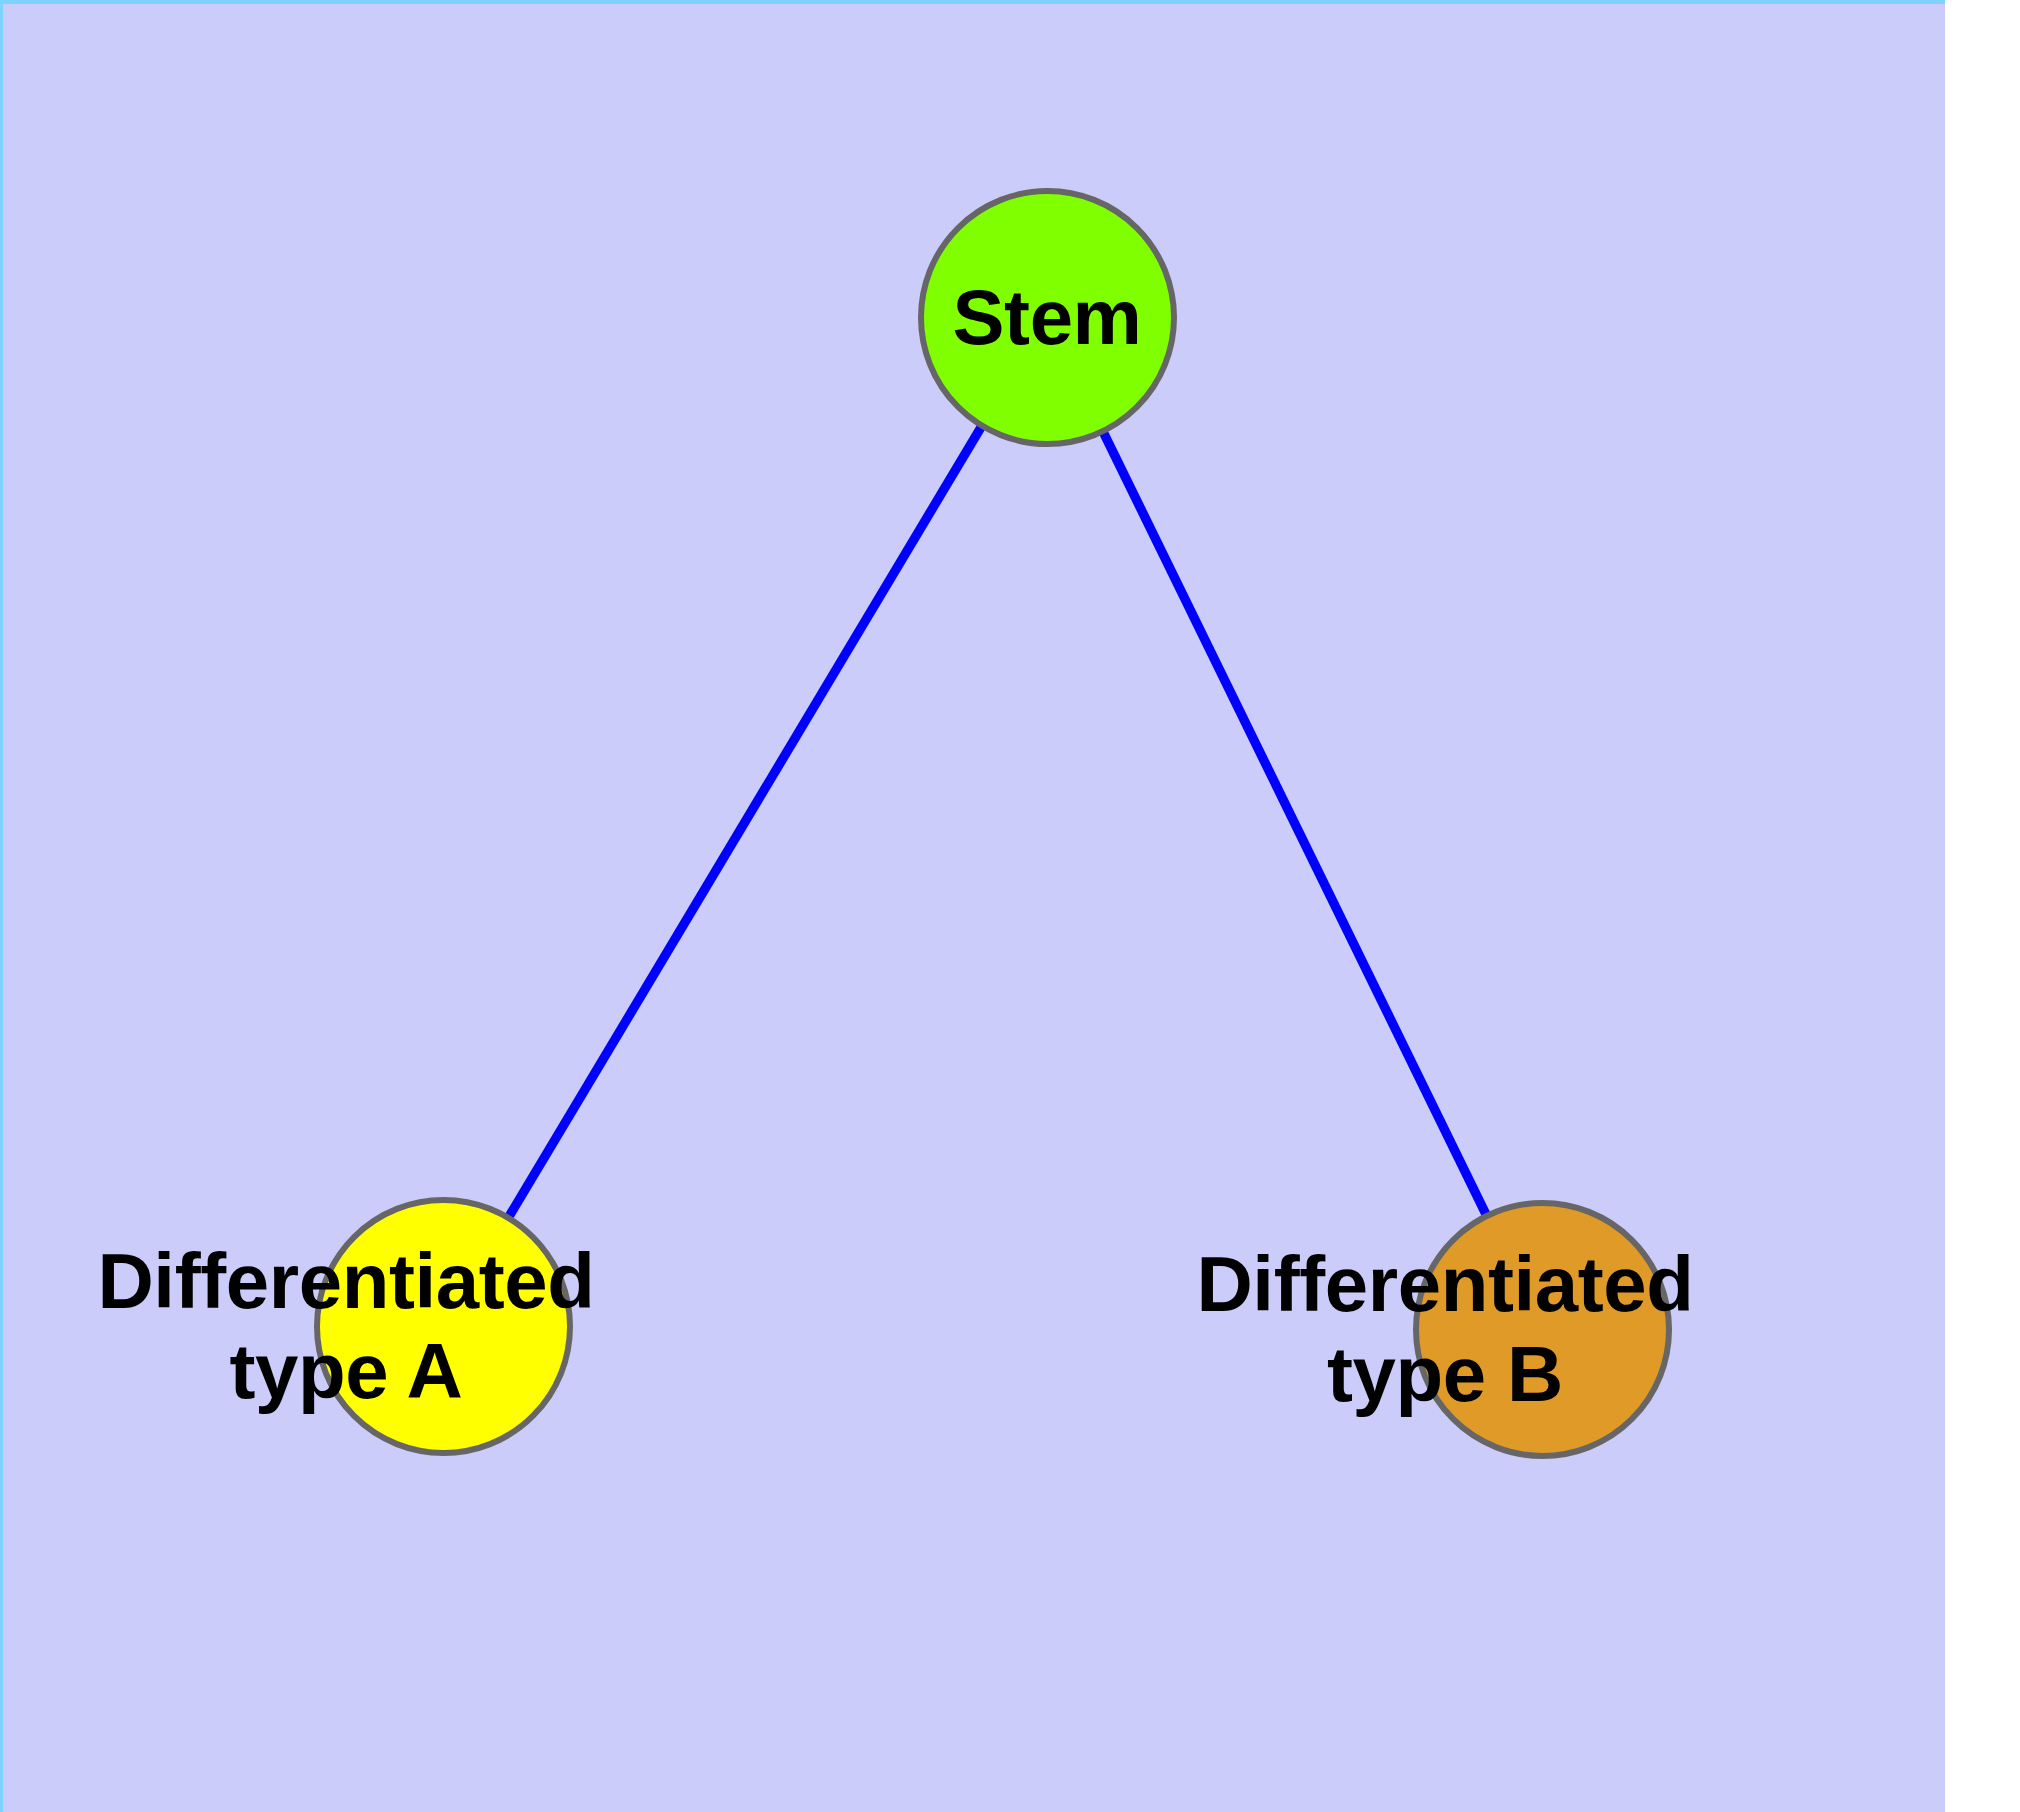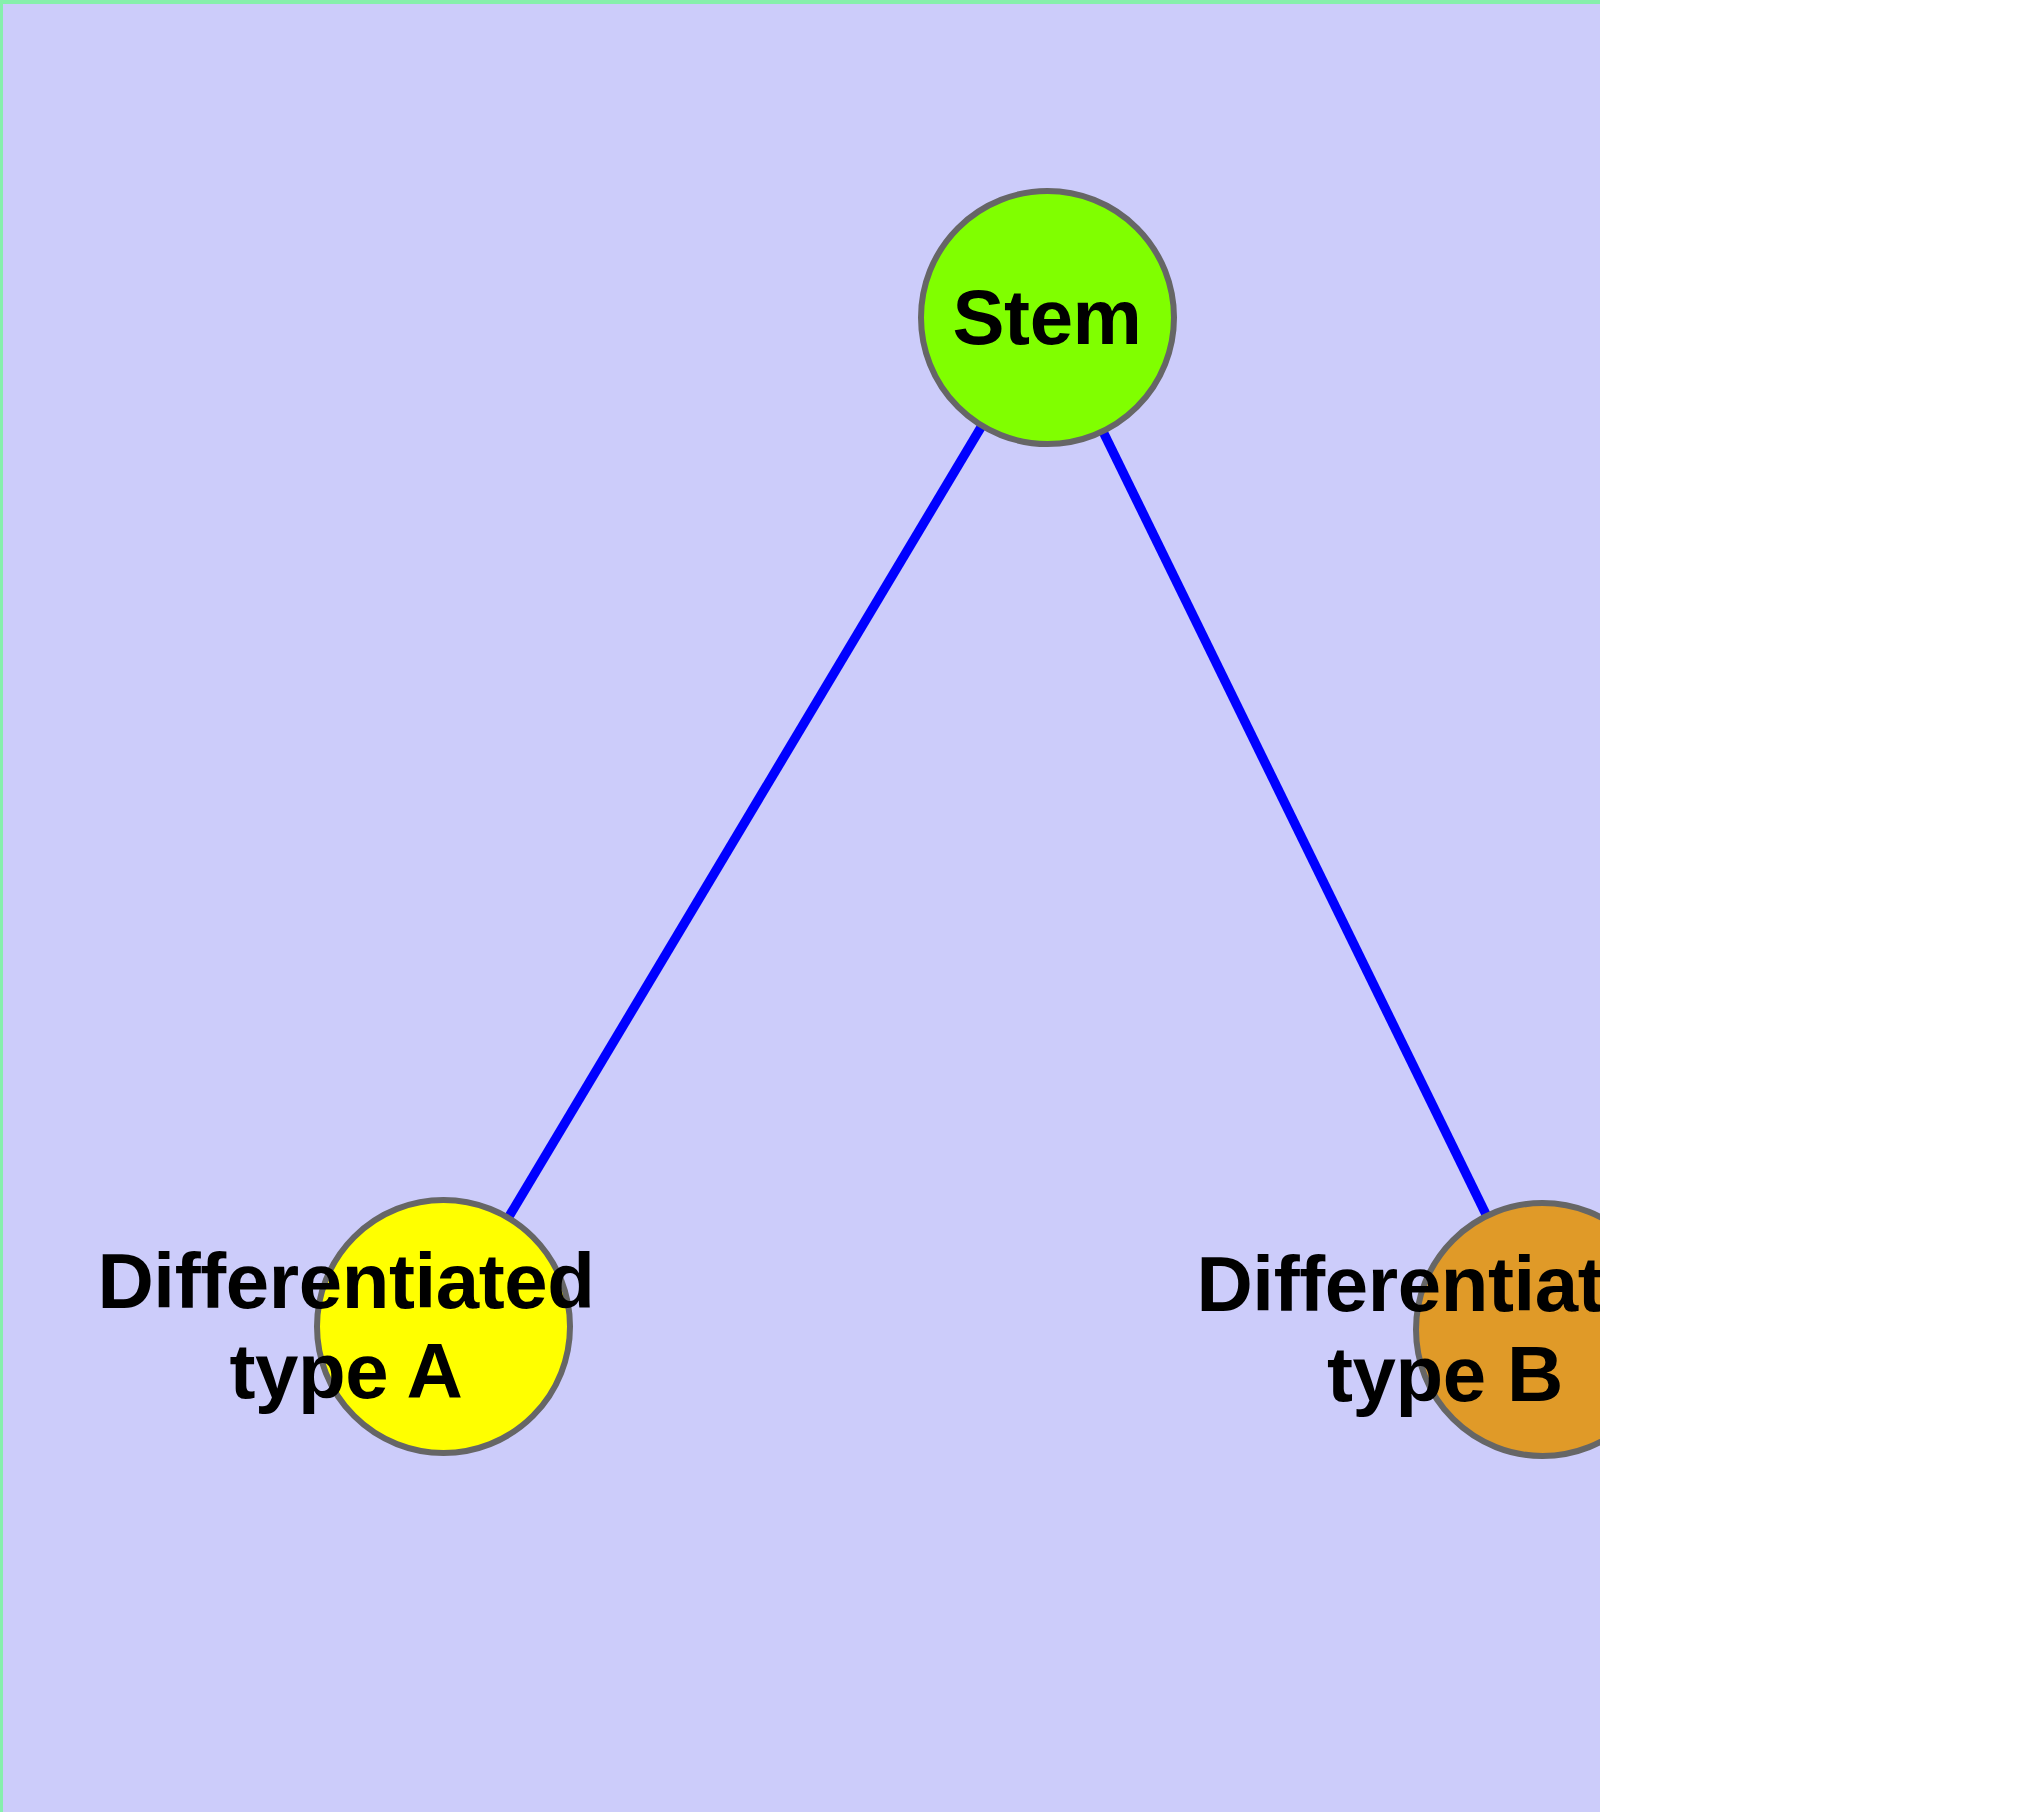--- a/index.html
+++ b/index.html
@@ -3,24 +3,24 @@
 <meta charset="utf-8">
 <title>Cell Differentiation Graph</title>
 <style>
   html, body {
     margin: 0;
     padding: 0;
     background: #ffffff;
   }
   #canvas {
     position: relative;
-    width: 1600px;
+    width: 1945px;
     height: 1812px;
     overflow: hidden;
-    background: #86efac;
+    background: #7dd3fc;
     font-family: "Liberation Sans", "DejaVu Sans", sans-serif;
   }
   #plot-bg {
     position: absolute;
     left: 3.4px;
     top: 4.2px;
     width: 2017px;
     height: 1808px;
     background: #ccccfa;
   }

